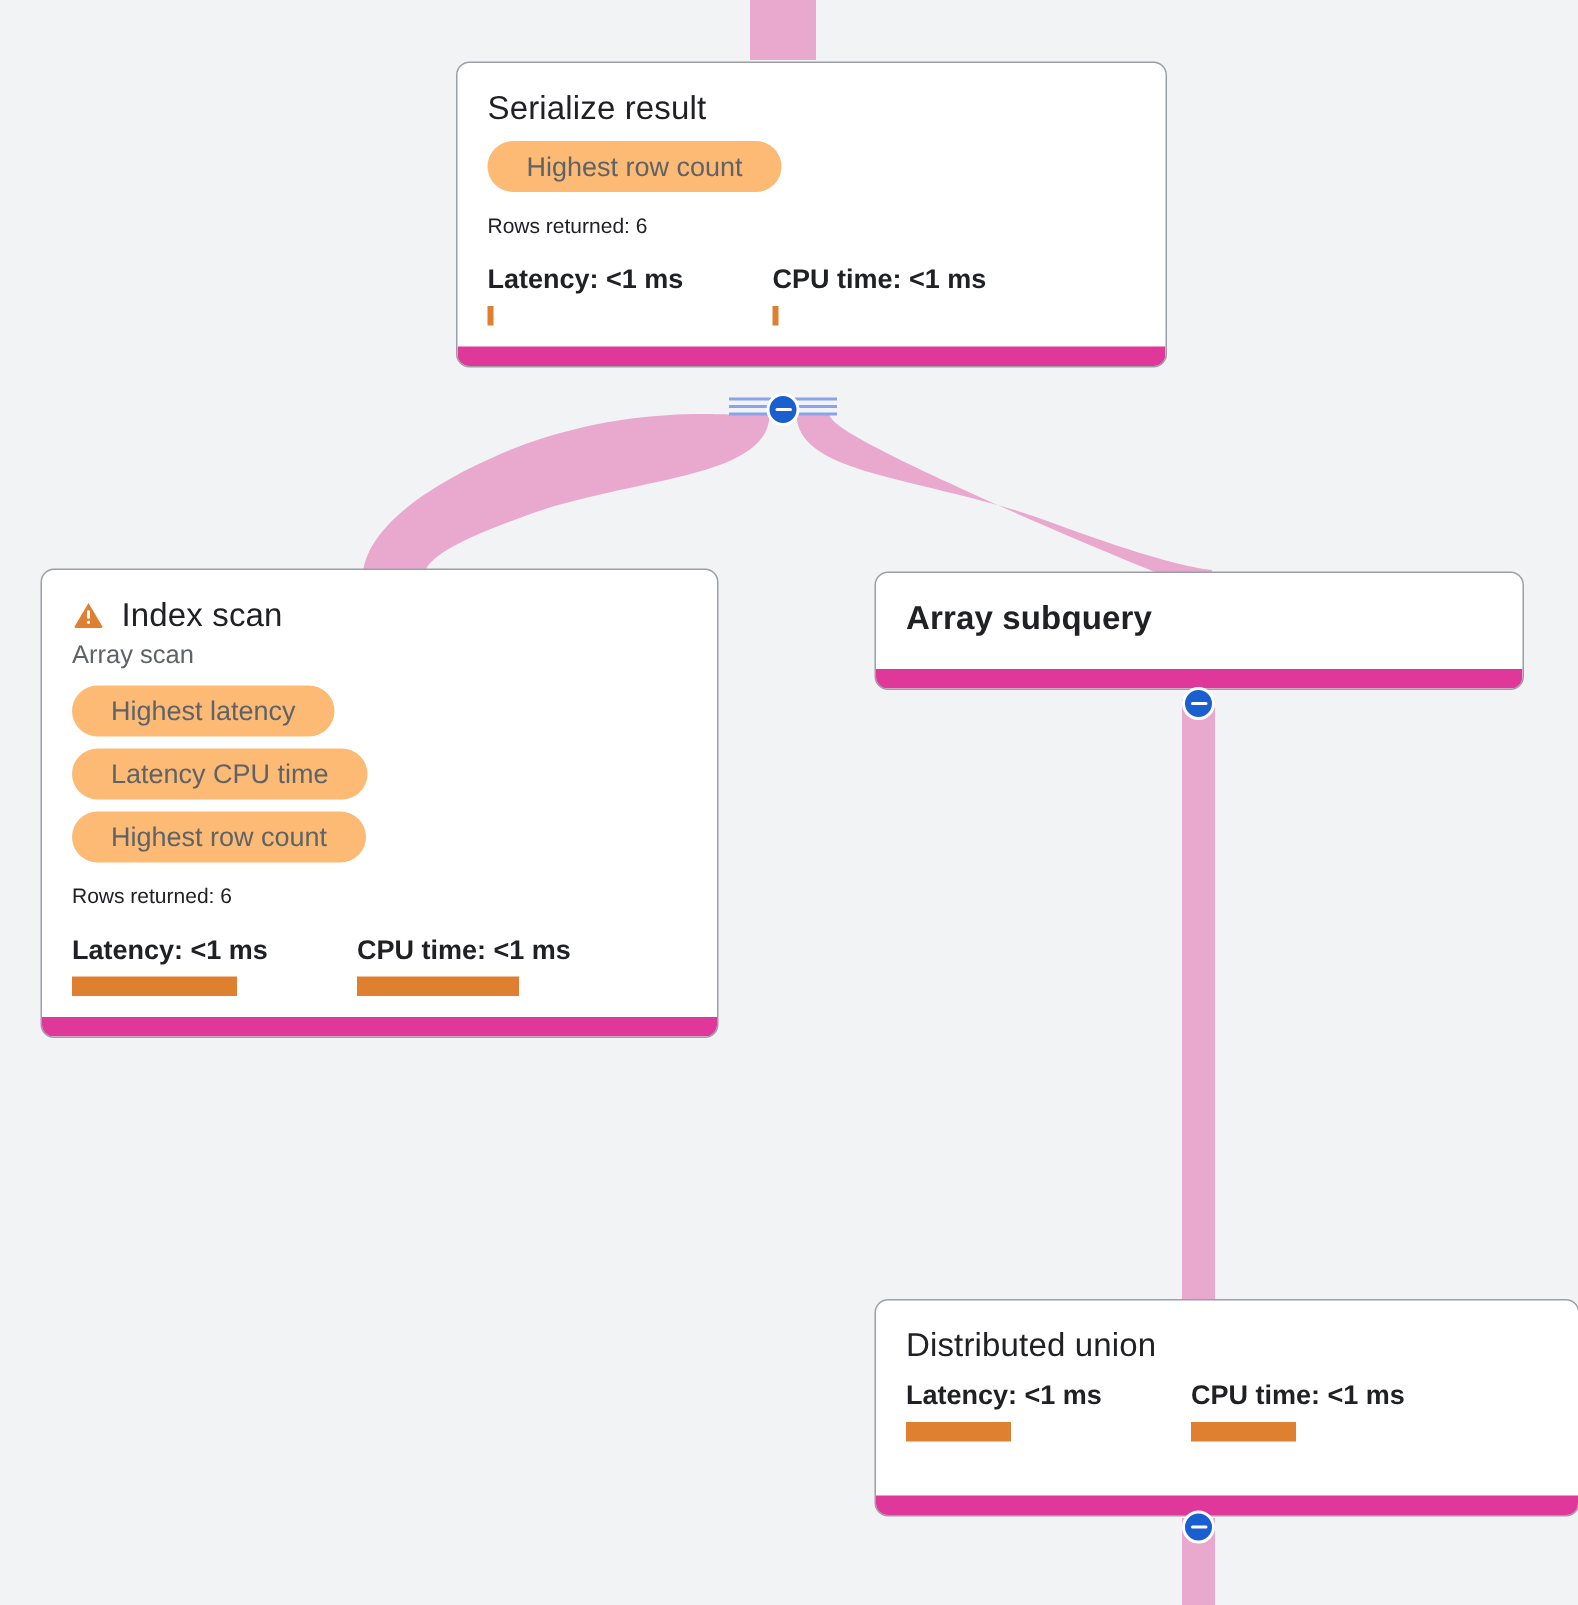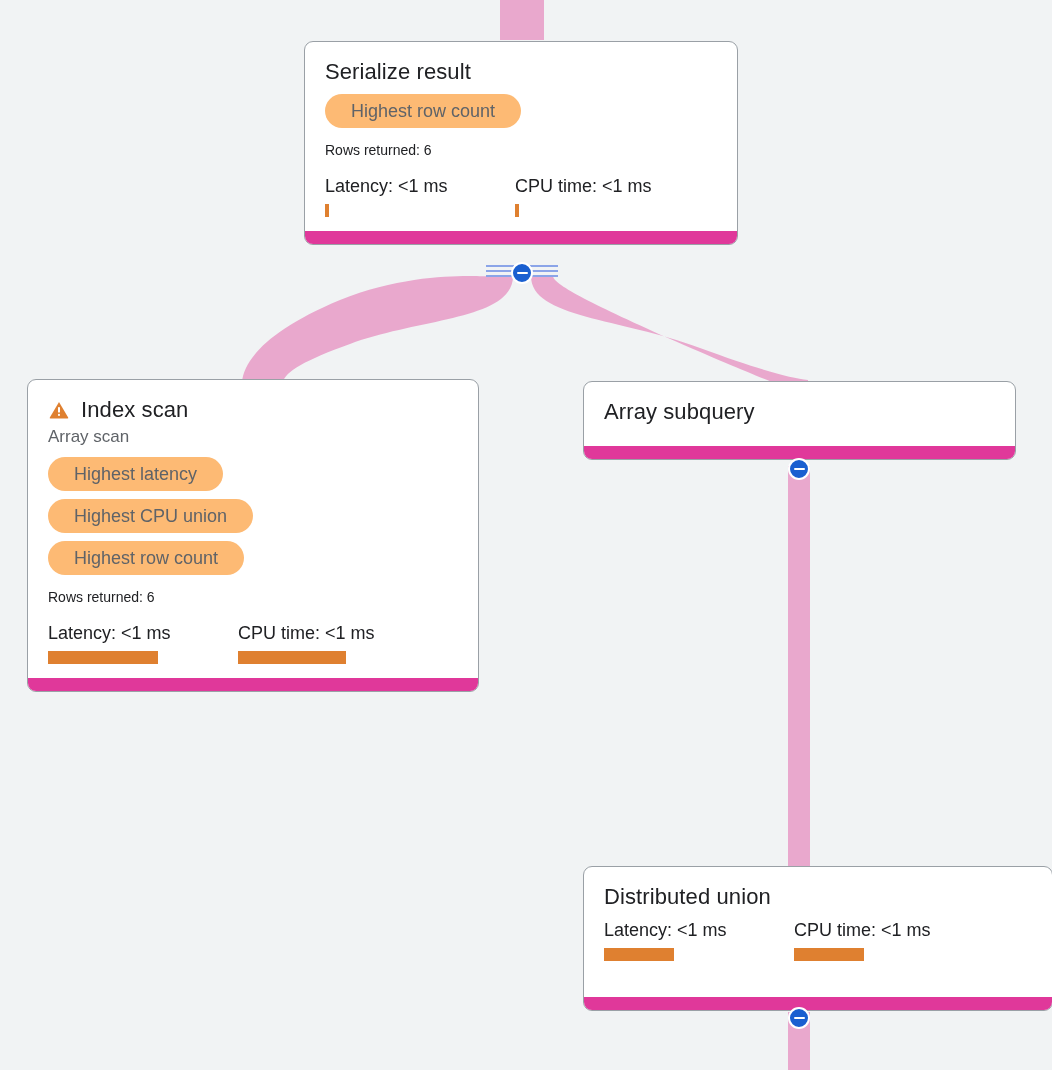--- a/index.html
+++ b/index.html
@@ -99,20 +99,21 @@
     margin-top: 2px;
     white-space: nowrap;
   }
 
   .metrics {
     display: flex;
     margin-top: 13px;
   }
   .metric {
     width: 190px;
+    font-weight: bold;
   }
   .metric-label {
     font-size: 18px;
     color: #202124;
     line-height: 22px;
     white-space: nowrap;
   }
   .metric-bar {
     height: 13px;
     background: #df8030;
@@ -178,21 +179,21 @@
            L 772 382
            C 752 374, 718 360, 668 338
            C 588 302, 553 284, 553 276
            Z"></path>
 
   <rect x="788" y="466" width="22" height="404" fill="#e9a8cd"></rect>
 
   <rect x="788" y="1012" width="22" height="62" fill="#e9a8cd"></rect>
 </svg>
 
-<div class="node" id="n-serialize" style="left:304px; top:41px; width:434px;">
+<div class="node" id="n-serialize" style="left:304px; top:41px; width:474px;">
   <div class="node-body">
     <div class="node-title-row">
       <div class="node-title">Serialize result</div>
     </div>
     <div class="badges">
       <div class="badge-row">
         <span class="badge">Highest row count</span>
       </div>
     </div>
     <div class="rows-returned">Rows returned: 6</div>
@@ -231,21 +232,21 @@
         <rect x="10.9" y="16.2" width="2.2" height="2.3" rx="1" fill="#ffffff"></rect>
       </svg>
       <div class="node-title">Index scan</div>
     </div>
     <div class="node-sub2">Array scan</div>
     <div class="badges">
       <div class="badge-row">
         <span class="badge">Highest latency</span>
       </div>
       <div class="badge-row">
-        <span class="badge">Highest CPU union</span>
+        <span class="badge">Latency CPU time</span>
       </div>
       <div class="badge-row">
         <span class="badge">Highest row count</span>
       </div>
     </div>
     <div class="rows-returned">Rows returned: 6</div>
     <div class="metrics">
       <div class="metric">
         <div class="metric-label">Latency: &lt;1 ms</div>
         <div class="metric-bar" style="width: 110px;"></div>
@@ -253,21 +254,21 @@
       <div class="metric">
         <div class="metric-label">CPU time: &lt;1 ms</div>
         <div class="metric-bar" style="width: 108px;"></div>
       </div>
     </div>
   </div>
   <div class="node-footer"></div>
 </div>
 
 <div class="node" id="n-array" style="left:583px; top:381px; width:433px;">
-  <div class="node-body" style="padding:16px 20px 20px 20px;">
+  <div class="node-body" style="padding:16px 20px 20px 20px;font-weight:bold;">
     <div class="node-title-row">
       <div class="node-title">Array subquery</div>
     </div>
   </div>
   <div class="node-footer"></div>
 </div>
 <button class="collapse-btn" style="left:788px; top:458px;" aria-label="Collapse"></button>
 
 <div class="node" id="n-dunion" style="left:583px; top:866px; width:470px;">
   <div class="node-body">

